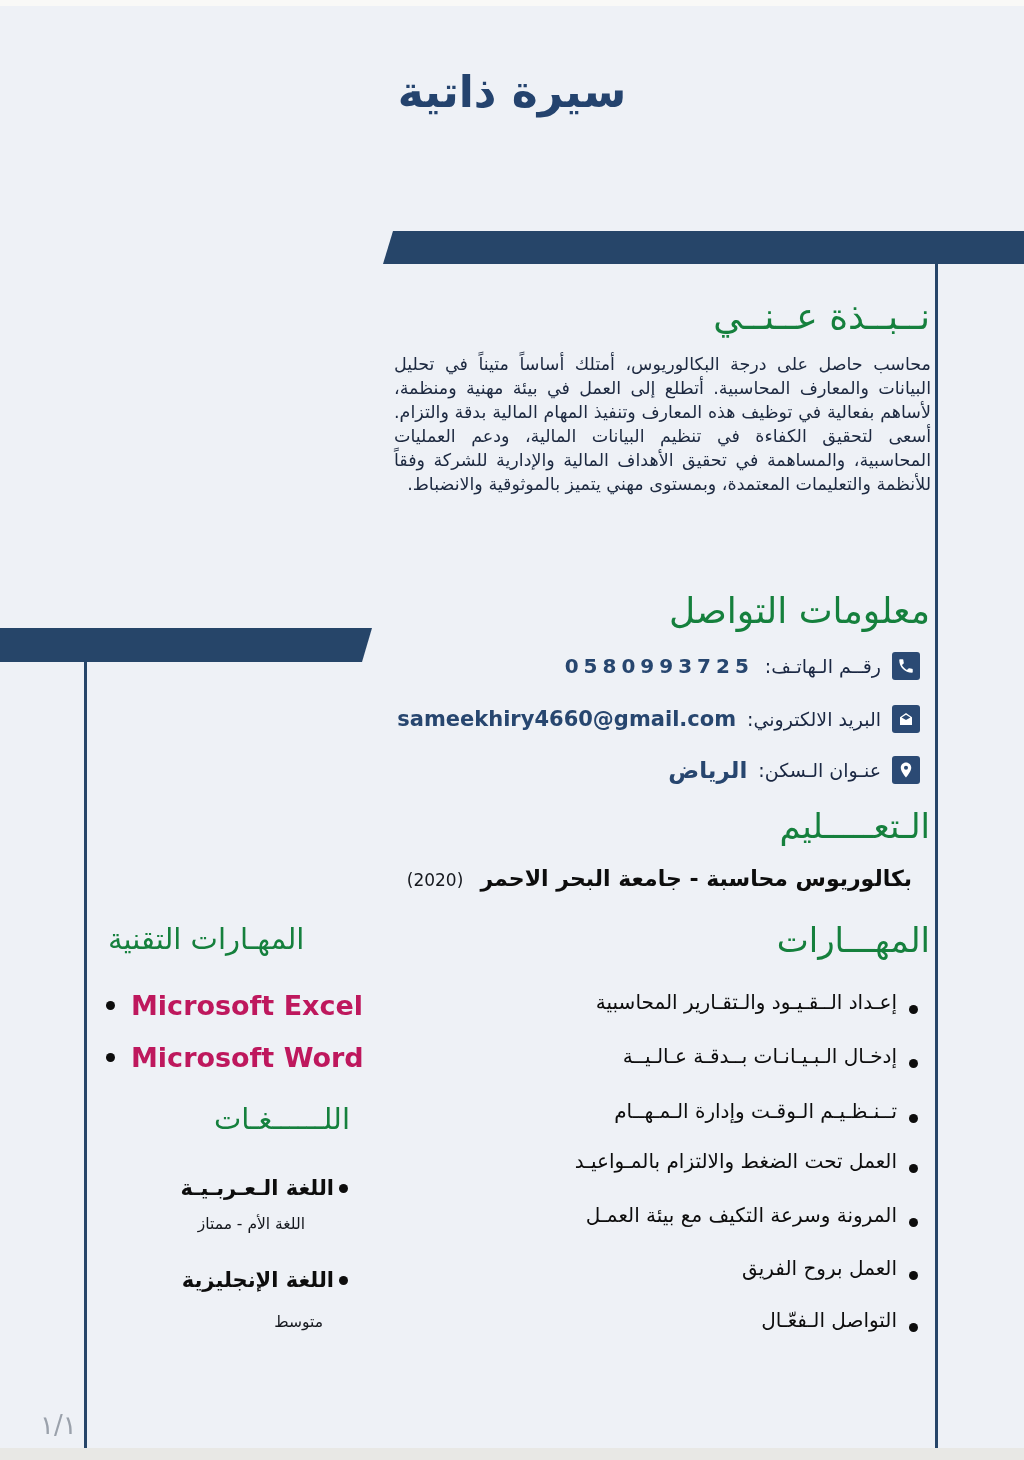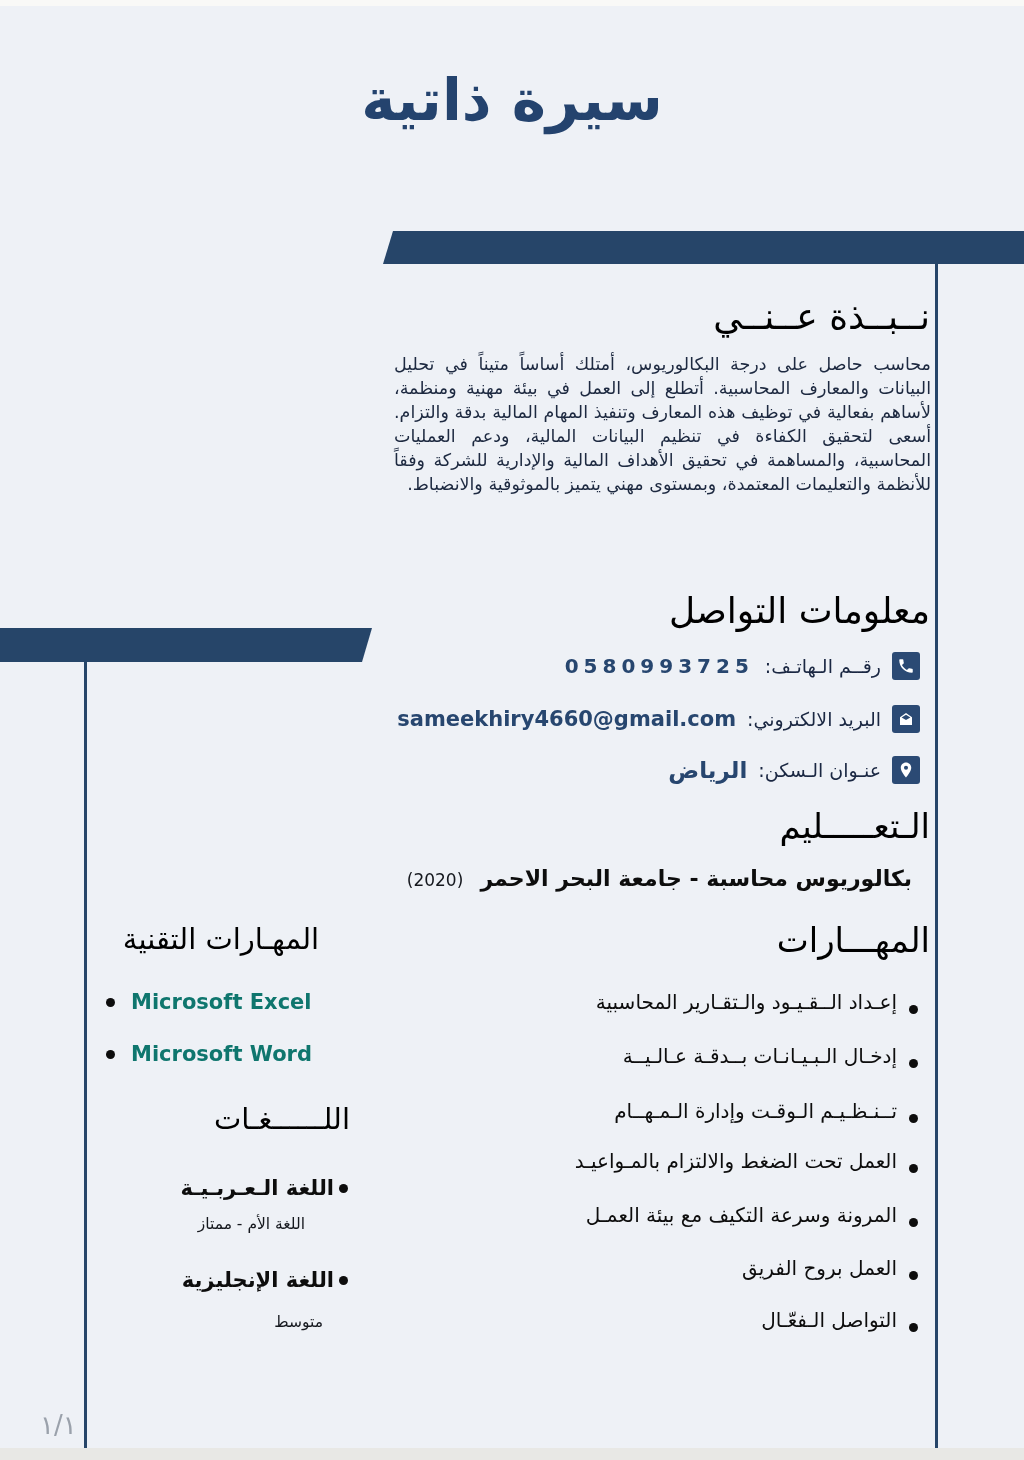--- a/index.html
+++ b/index.html
@@ -7,21 +7,21 @@
     position:relative;width:1024px;height:1460px;margin:0 auto;
     background:#eef1f6;overflow:hidden;
     font-family:"DejaVu Sans","Liberation Sans",sans-serif;
     color:#10131a;
   }
   .top-strip{position:absolute;left:0;top:0;width:1024px;height:6px;background:#f9f9f7;}
   .bottom-strip{position:absolute;left:0;top:1448px;width:1024px;height:12px;background:#e8e8e5;}
 
   .cv-title{
     position:absolute;left:0;top:66px;width:1024px;text-align:center;
-    font-size:58px;font-weight:bold;color:#24436e;direction:rtl;
+    font-size:44px;font-weight:bold;color:#24436e;direction:rtl;
   }
 
   .bar{background:#264569;position:absolute;}
   .top-bar{left:383px;top:231px;width:641px;height:33px;
     clip-path:polygon(10px 0,100% 0,100% 100%,0 100%);}
   .left-bar{left:0;top:628px;width:372px;height:34px;
     clip-path:polygon(0 0,100% 0,calc(100% - 10px) 100%,0 100%);}
   .vline{position:absolute;width:3px;background:#264569;}
   .right-vline{left:935px;top:264px;height:1184px;}
   .left-vline{left:84px;top:662px;height:786px;}
@@ -29,27 +29,27 @@
   .info-box{
     position:absolute;left:87px;top:313px;width:286px;height:274px;
     box-sizing:border-box;background:#a8b0bf;border:2px solid #6e7585;
     border-radius:16px;padding:16px 20px 0 14px;direction:rtl;text-align:right;
   }
   .info-label{font-size:19px;color:#14213a;margin:0 0 6px;}
   .info-value{font-size:22px;font-weight:bold;color:#0b0b0b;margin:0 0 12px;}
   .info-value.date{letter-spacing:1px;}
 
   .sec-heading{
-    position:absolute;direction:rtl;color:#000000;white-space:nowrap;
+    position:absolute;direction:rtl;color:#15803d;white-space:nowrap;
   }
   .about-heading{right:94px;top:296px;font-size:36px;}
   .contact-heading{right:94px;top:590px;font-size:36px;}
   .edu-heading{right:94px;top:806px;font-size:34px;}
   .skills-heading{right:94px;top:920px;font-size:34px;}
-  .tech-heading{left:100px;width:242px;top:922px;font-size:29px;text-align:center;}
+  .tech-heading{left:108px;width:242px;top:922px;font-size:29px;text-align:left;}
   .lang-heading{left:108px;width:242px;top:1102px;font-size:29px;text-align:right;}
 
   .about-text{
     position:absolute;left:394px;top:352px;width:537px;
     direction:rtl;text-align:justify;font-size:17.5px;line-height:24px;color:#1d2940;
   }
 
   .contact-row{
     position:absolute;right:104px;display:flex;direction:rtl;
     align-items:center;gap:11px;white-space:nowrap;
@@ -73,21 +73,21 @@
   .skill-row{
     position:absolute;right:106px;display:flex;direction:rtl;
     align-items:flex-end;gap:12px;white-space:nowrap;
   }
   .dot{width:9px;height:9px;border-radius:50%;background:#0d0d0d;flex:0 0 auto;}
   .skill-text{font-size:20px;color:#0d0d0d;}
 
   .tech-row{
     position:absolute;left:106px;display:flex;align-items:center;gap:16px;white-space:nowrap;
   }
-  .tech-text{font-size:21px;font-weight:bold;color:#0f766e;}
+  .tech-text{font-size:27px;font-weight:bold;color:#be185d;}
 
   .lang-row{
     position:absolute;display:flex;direction:rtl;align-items:center;gap:5px;white-space:nowrap;
   }
   .lang-name{font-size:21px;font-weight:bold;color:#0d0d0d;}
   .lang-level{position:absolute;direction:rtl;font-size:15.5px;color:#15181e;white-space:nowrap;}
 
   .page-num{
     position:absolute;left:40px;top:1410px;font-size:26px;color:#9aa1ab;direction:rtl;
   }

